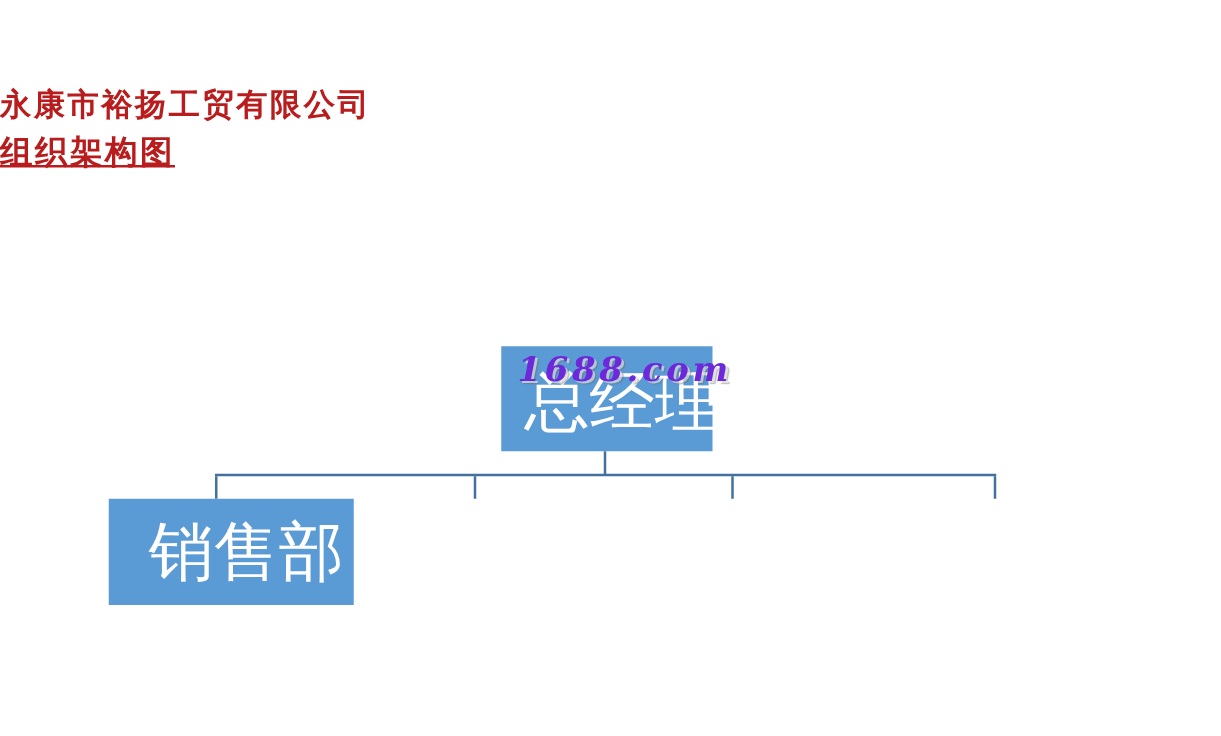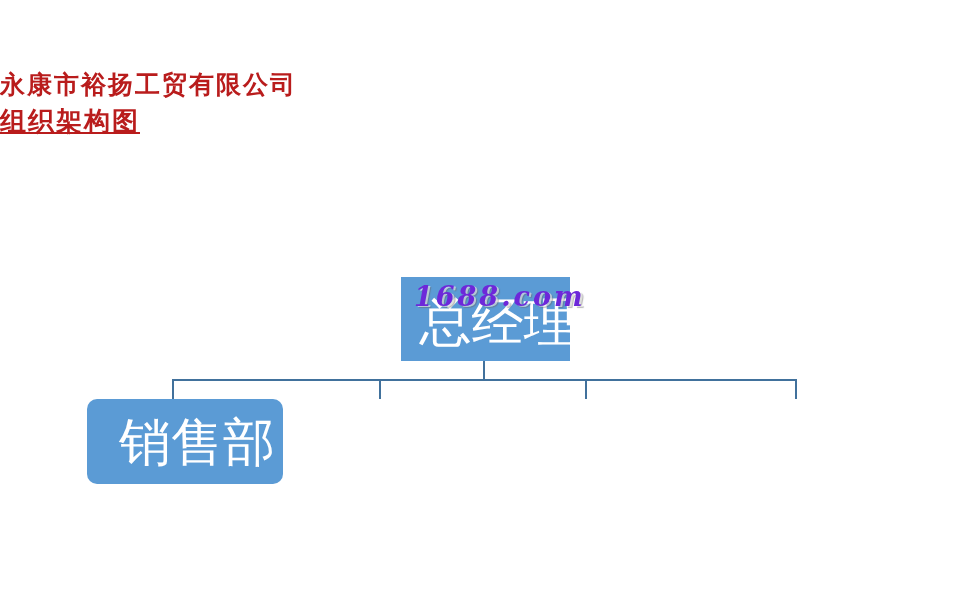--- a/index.html
+++ b/index.html
@@ -60,21 +60,21 @@
     top: 277px;
     width: 169px;
     height: 84px;
     padding-top: 6px;
     box-sizing: border-box;
   }
   .node-child {
     top: 399px;
     height: 85px;
   }
-  .node-sales      { left: 87px;  width: 172px; border-radius: 10px; }
+  .node-sales      { left: 87px;  width: 172px; }
   .node-quality    { left: 296px; width: 168px; }
   .node-production { left: 501px; width: 170px; }
   .node-technology { left: 711px; width: 170px; }
 
   
   .watermark {
     position: absolute;
     left: 414px;
     top: 281px;
     width: 169px;

